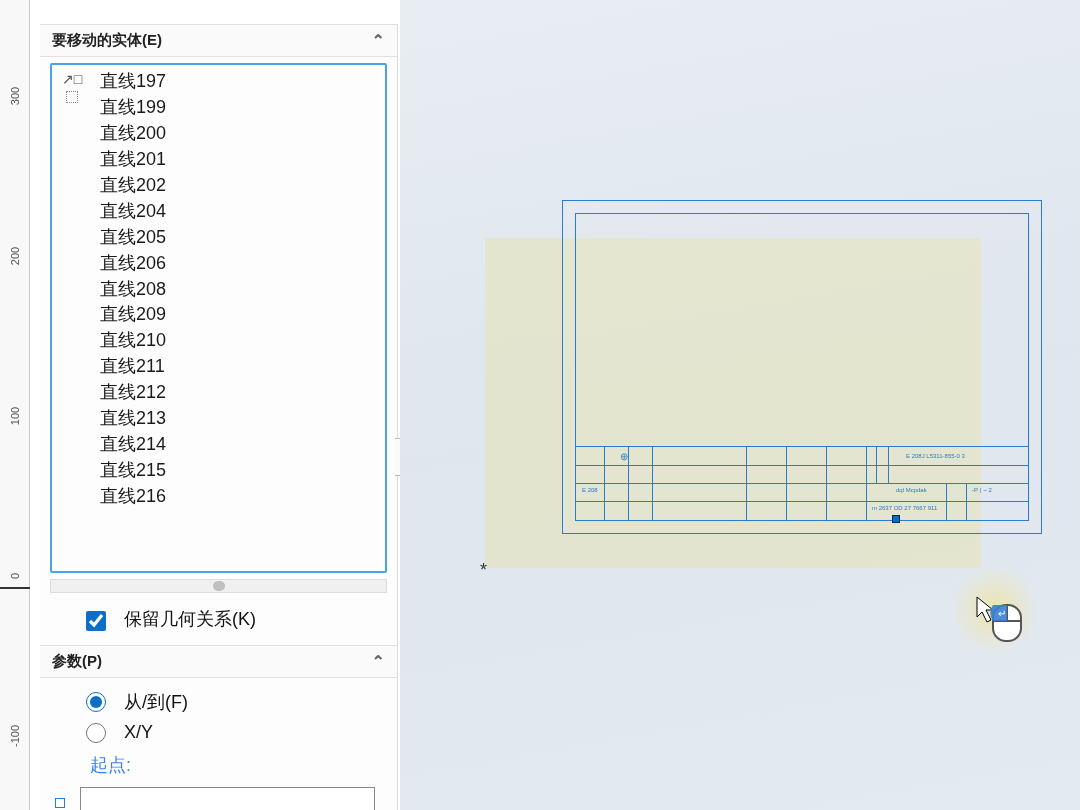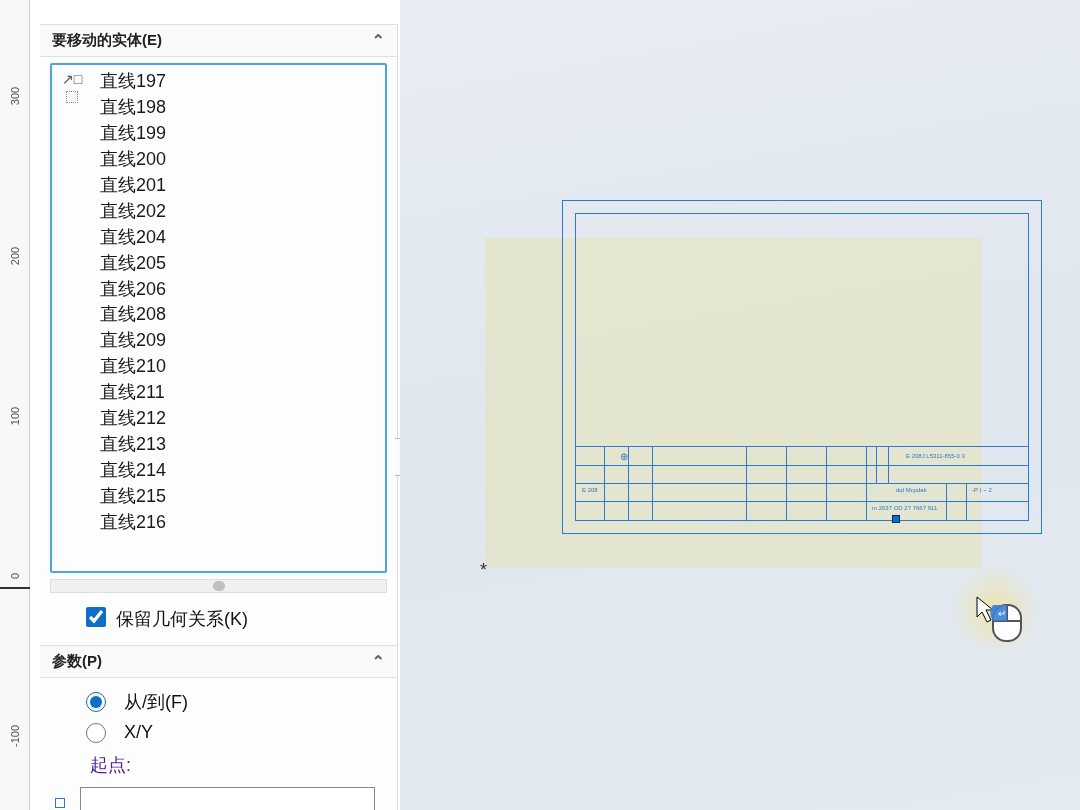--- a/index.html
+++ b/index.html
@@ -108,22 +108,22 @@
     left: 50%;
     top: 1px;
     width: 12px;
     height: 10px;
     background: #c0c0c0;
     border-radius: 5px;
     transform: translateX(-50%);
   }
   .checkbox-row {
     display: flex;
-    align-items: flex-start;
-    gap: 10px;
+    align-items: flex-end;
+    gap: 18px;
     padding: 6px 40px 14px 46px;
   }
   .checkbox-row input[type=checkbox] {
     width: 20px;
     height: 20px;
     accent-color: #0b6fc7;
   }
   .checkbox-label {
     font-size: 18px;
     color: #111;
@@ -142,21 +142,21 @@
     width: 20px;
     height: 20px;
     accent-color: #0b6fc7;
   }
   .radio-label {
     font-size: 18px;
     color: #111;
   }
   .origin-label {
     font-size: 18px;
-    color: #4c1d95;
+    color: #3b82f6;
     padding: 6px 0 10px 4px;
   }
   .origin-input-row {
     display: flex;
     align-items: center;
     gap: 10px;
     margin-left: -36px;
   }
   .origin-icon {
     width: 20px;
@@ -305,21 +305,20 @@
     <span class="chevron">⌃</span>
   </div>
 
   <div class="entity-box">
     <div class="entity-tools">
       <span class="entity-tool-icon">↗□</span>
       <span class="entity-tool-icon" style="font-size:11px;border:1px dotted #888;width:12px;height:12px;"></span>
     </div>
     <div class="entity-list">
       <div class="entity-item">直线197</div>
-      <div class="entity-item">直线198</div>
       <div class="entity-item">直线199</div>
       <div class="entity-item">直线200</div>
       <div class="entity-item">直线201</div>
       <div class="entity-item">直线202</div>
       <div class="entity-item">直线204</div>
       <div class="entity-item">直线205</div>
       <div class="entity-item">直线206</div>
       <div class="entity-item">直线208</div>
       <div class="entity-item">直线209</div>
       <div class="entity-item">直线210</div>

